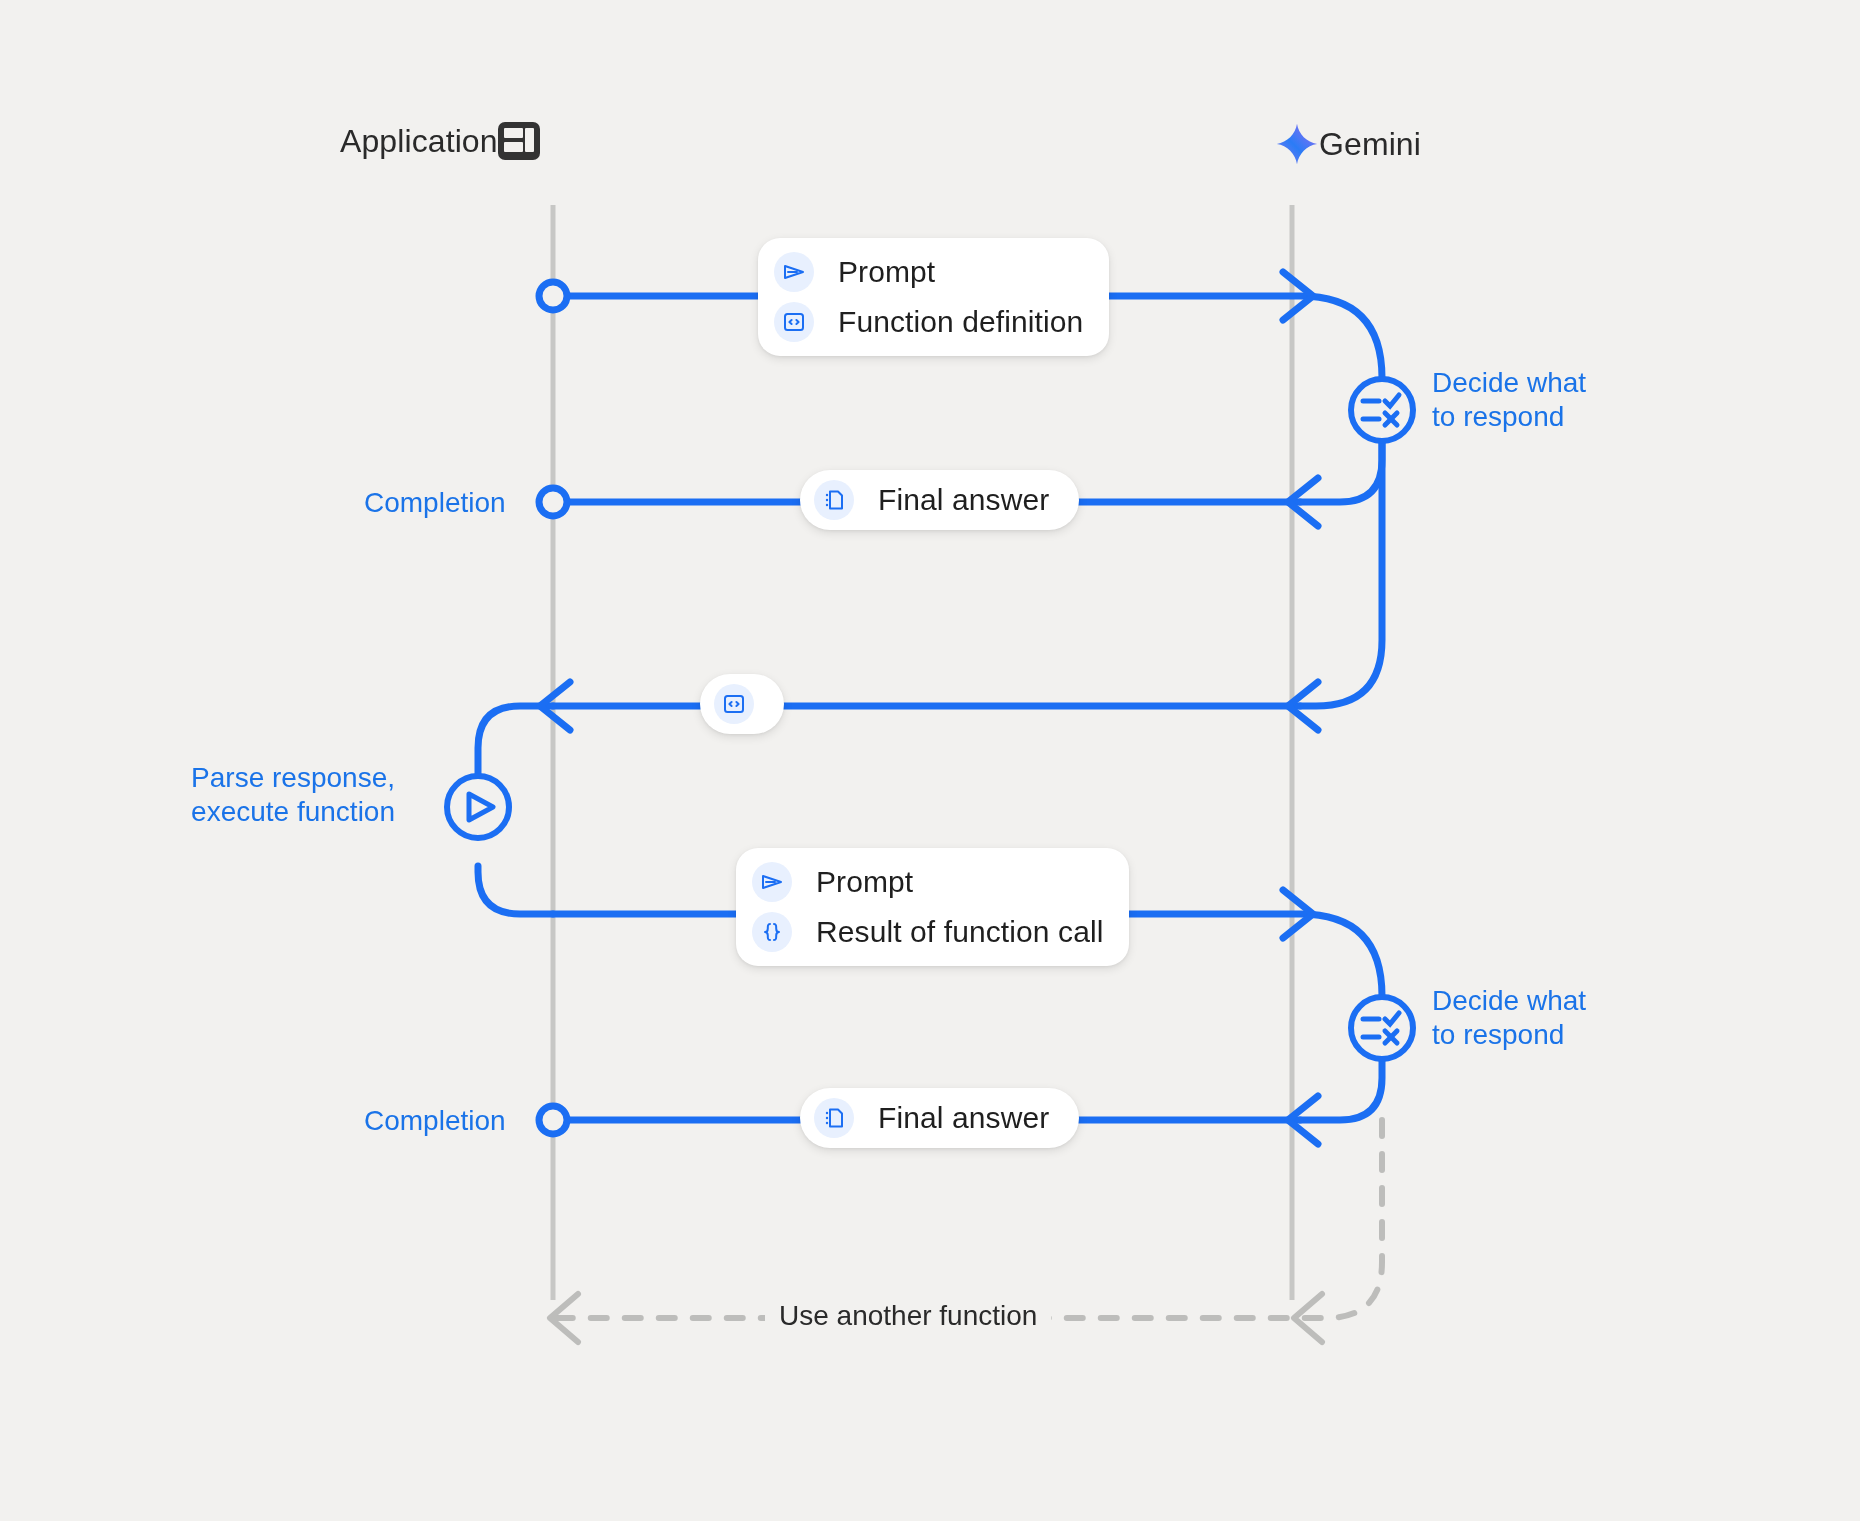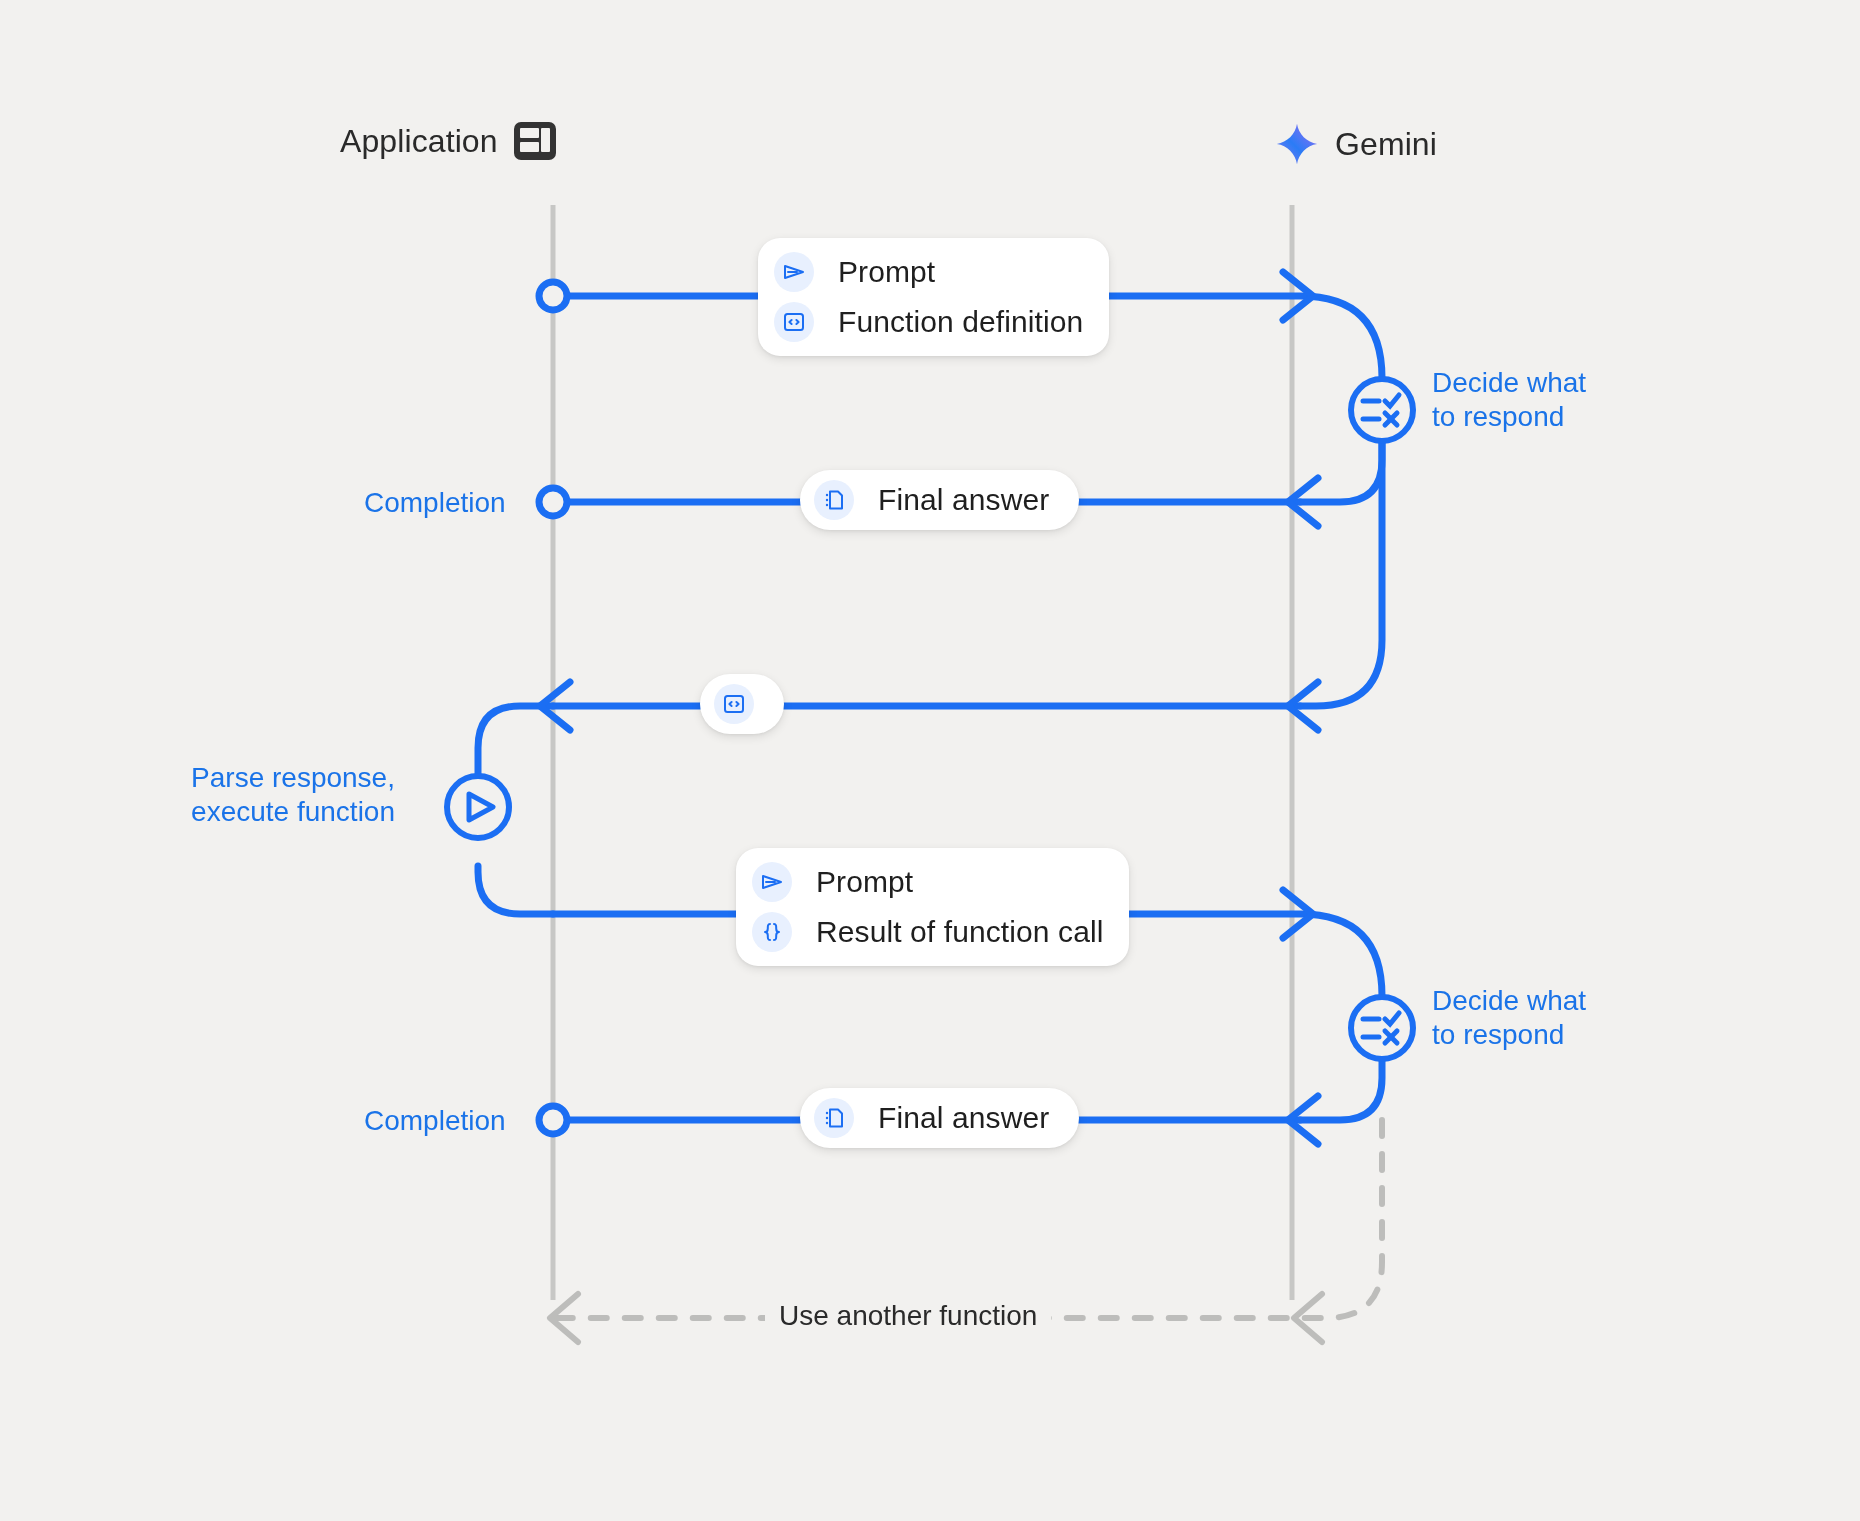--- a/index.html
+++ b/index.html
@@ -21,21 +21,20 @@
     left: 0; top: 0;
     width: 1860px;
     height: 1521px;
   }
 
   
   .lane-header {
     position: absolute;
     display: flex;
     align-items: center;
-    gap: 16px;
     white-space: nowrap;
   }
   .lane-title {
     font-size: 32px;
     color: #2A2A2A;
     letter-spacing: 0.1px;
   }
   .app-glyph {
     width: 42px; height: 38px;
     background: #333333;
@@ -101,21 +100,21 @@
 
   
   .sidelabel {
     position: absolute;
     font-size: 28px;
     line-height: 1.22;
     color: #1A73E8;
     white-space: nowrap;
     z-index: 4;
   }
-  .sidelabel.r { text-align: left; }
+  .sidelabel.r { text-align: right; }
   .darklabel {
     position: absolute;
     font-size: 28px;
     color: #2A2A2A;
     background: #F2F1EF;
     padding: 0 14px;
     white-space: nowrap;
     z-index: 4;
   }
 </style>

